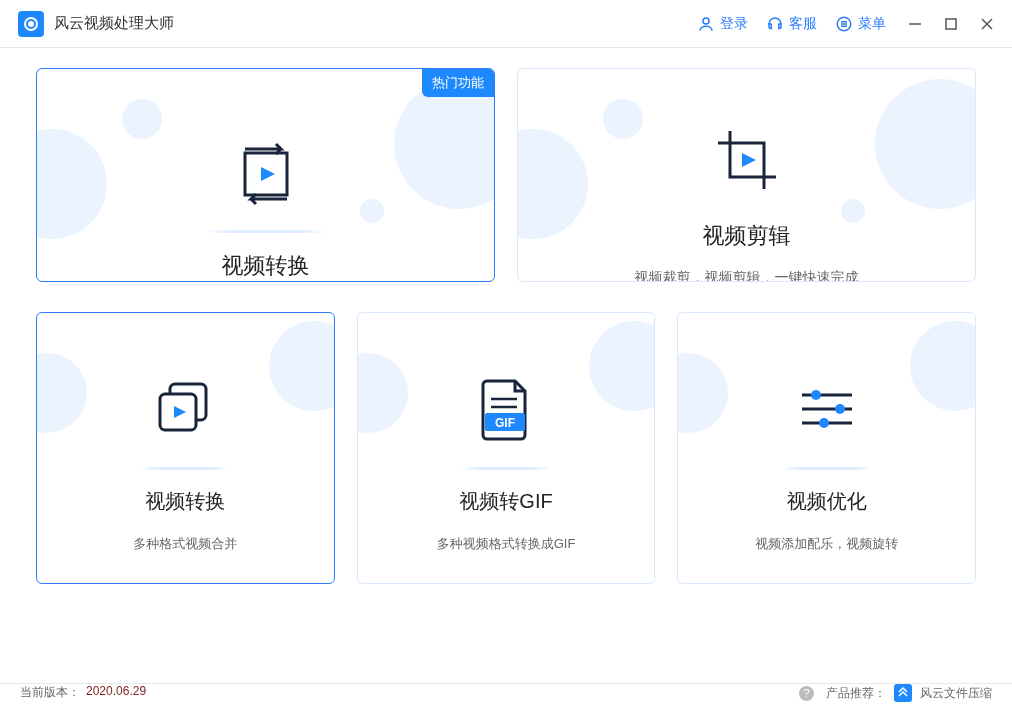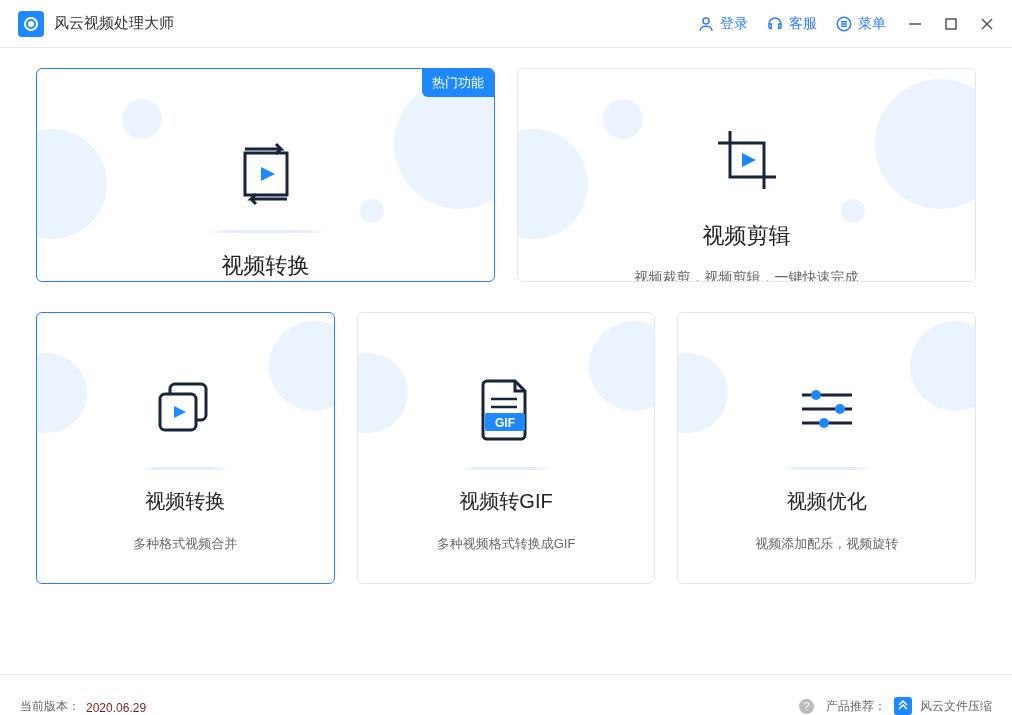--- a/index.html
+++ b/index.html
@@ -124,24 +124,24 @@
 .card-small .card-title { font-size: 20px; }
 .card-desc {
   font-size: 14px;
   color: #666;
   margin-top: 18px;
   z-index: 1;
 }
 .card-small .card-desc { font-size: 13px; margin-top: 20px; }
 
 .statusbar {
-  height: 41px;
+  height: 32px;
   border-top: 1px solid #e8e8e8;
   display: flex;
-  align-items: flex-end;
+  align-items: flex-start;
   padding: 0 20px;
   font-size: 12px;
   color: #666;
 }
 .statusbar .ver-label { margin-right: 6px; }
 .statusbar .ver-val { color: #7f1d1d; }
 .statusbar .right { display: flex; align-items: center; gap: 8px; }
 .help-ic {
   width: 15px; height: 15px; border-radius: 50%;
   background: #bbb; color: #fff;

